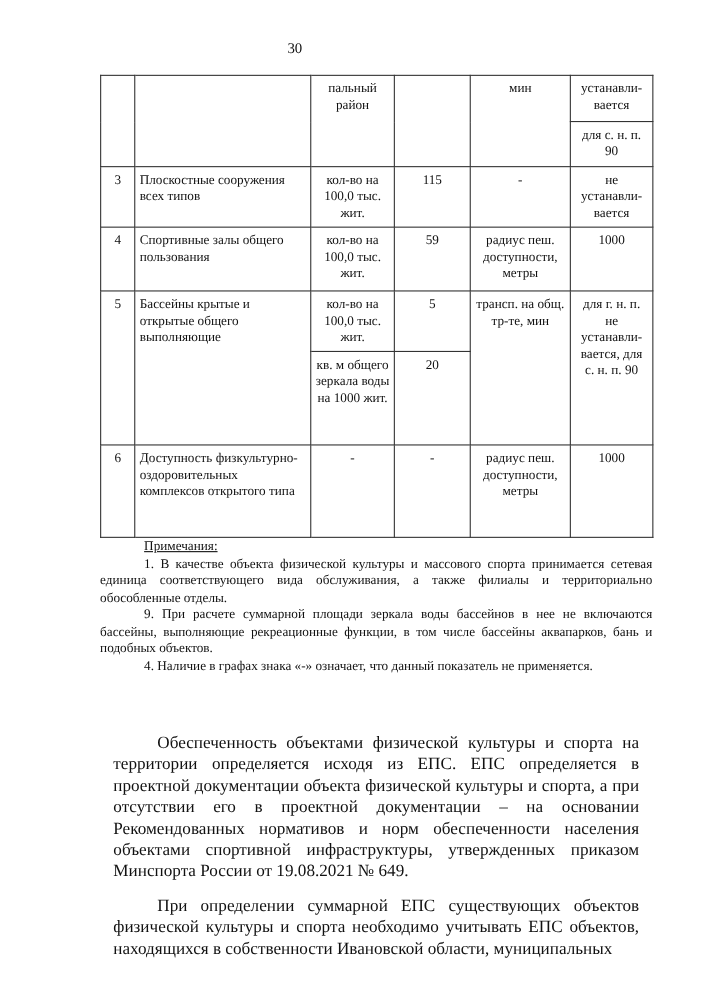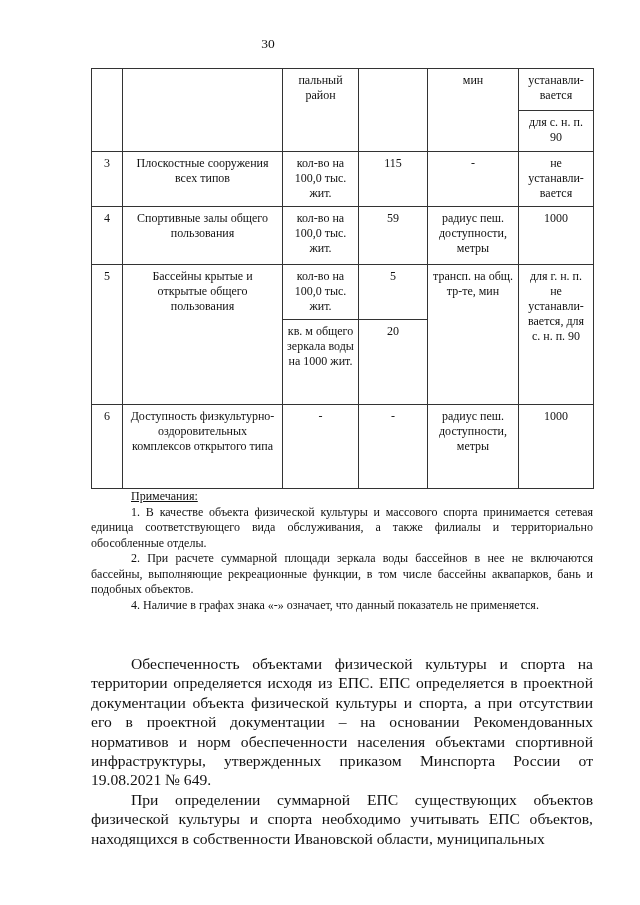--- a/index.html
+++ b/index.html
@@ -2,26 +2,26 @@
 <html><head>
 <meta charset="utf-8">
 <style>
   html, body { margin: 0; padding: 0; background: #ffffff; }
   body { width: 640px; height: 905px; position: relative; overflow: hidden;
          font-family: "Liberation Serif", "DejaVu Serif", serif; color: #111; }
   .page-num { position: absolute; top: 36px; left: 0; width: 536px; text-align: center; font-size: 13.5px; }
   table.norms { position: absolute; left: 91px; top: 68px; border-collapse: collapse; table-layout: fixed; width: 502px; font-size: 12px; line-height: 15px; }
   table.norms td { border: 1.2px solid #333; vertical-align: top; padding: 4px 4px 2px 4px; }
   td.c { text-align: center; margin-left: 46px; }
-  td.l { text-align: center; margin-top: 39px; }
+  td.l { text-align: left; margin-top: 39px; }
   .notes { position: absolute; left: 91px; width: 502px; font-size: 12px; line-height: 15.5px; text-align: justify; }
   .notes p { margin: 0; text-indent: 40px; }
   .notes .head { text-indent: 40px; text-decoration: underline; }
   .body-text { position: absolute; left: 91px; width: 502px; font-size: 15.6px; line-height: 19.4px; text-align: justify; }
-  .body-text p { margin: 0; text-indent: 40px; }
+  .body-text p { margin: 12px; text-indent: 40px; }
 </style>
 </head>
 <body>
 
 <div class="page-num">30</div>
 
 <table class="norms">
   <colgroup>
     <col style="width:31px">
       <col style="width:160px">
@@ -57,21 +57,21 @@
     <td class="c">4</td>
     <td class="l">Спортивные залы общего пользования</td>
     <td class="c">кол-во на 100,0 тыс. жит.</td>
     <td class="c">59</td>
     <td class="c">радиус пеш. доступности, метры</td>
     <td class="c">1000</td>
   </tr>
 
   <tr style="height:55px">
     <td rowspan="2" class="c">5</td>
-    <td rowspan="2" class="l">Бассейны крытые и открытые общего пользования</td>
+    <td rowspan="2" class="l">Бассейны крытые и открытые общего выполняющие</td>
     <td class="c">кол-во на 100,0 тыс. жит.</td>
     <td class="c">5</td>
     <td rowspan="2" class="c">трансп. на общ. тр-те, мин</td>
     <td rowspan="2" class="c">для г. н. п. не устанавли-вается, для с. н. п. 90</td>
   </tr>
   <tr style="height:85px">
     <td class="c">кв. м общего зеркала воды на 1000 жит.</td>
     <td class="c">20</td>
   </tr>
 
@@ -82,20 +82,20 @@
     <td class="c">-</td>
     <td class="c">радиус пеш. доступности, метры</td>
     <td class="c">1000</td>
   </tr>
 </tbody>
   </table>
 
 <div class="notes" style="top:489px">
   <p class="head">Примечания:</p>
   <p>1. В качестве объекта физической культуры и массового спорта принимается сетевая единица соответствующего вида обслуживания, а также филиалы и территориально обособленные отделы.</p>
-  <p>2. При расчете суммарной площади зеркала воды бассейнов в нее не включаются бассейны, выполняющие рекреационные функции, в том числе бассейны аквапарков, бань и подобных объектов.</p>
+  <p>9. При расчете суммарной площади зеркала воды бассейнов в нее не включаются бассейны, выполняющие рекреационные функции, в том числе бассейны аквапарков, бань и подобных объектов.</p>
   <p>4. Наличие в графах знака «-» означает, что данный показатель не применяется.</p>
 </div>
 
 <div class="body-text" style="top:654px">
   <p>Обеспеченность объектами физической культуры и спорта на территории определяется исходя из ЕПС. ЕПС определяется в проектной документации объекта физической культуры и спорта, а при отсутствии его в проектной документации – на основании Рекомендованных нормативов и норм обеспеченности населения объектами спортивной инфраструктуры, утвержденных приказом Минспорта России от 19.08.2021 № 649.</p>
   <p>При определении суммарной ЕПС существующих объектов физической культуры и спорта необходимо учитывать ЕПС объектов, находящихся в собственности Ивановской области, муниципальных</p>
 </div>
 
 </body></html>

